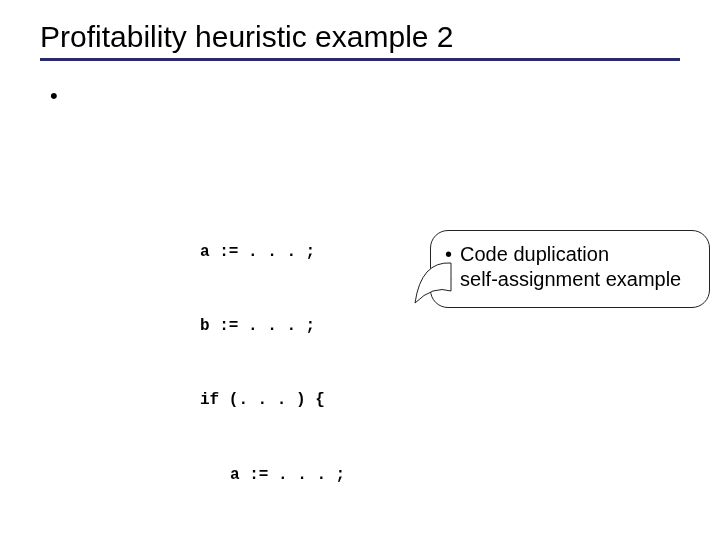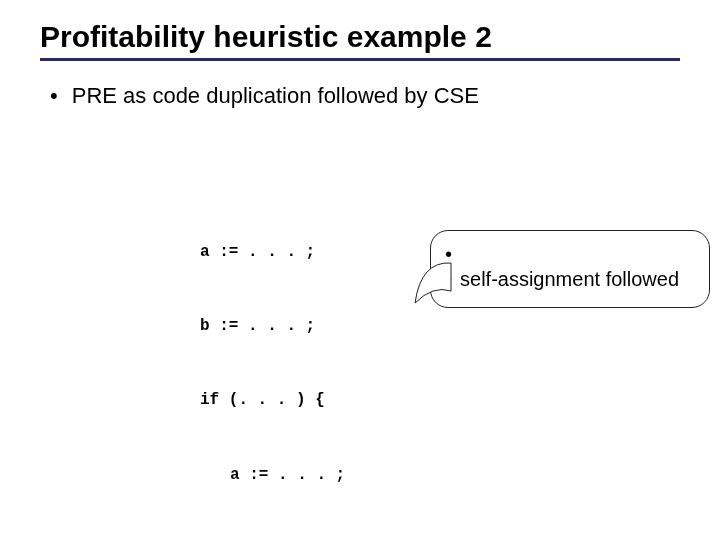--- a/index.html
+++ b/index.html
@@ -11,21 +11,21 @@
     background: #fff;
     color: #000;
     position: relative;
     overflow: hidden;
   }
   .slide {
     padding: 20px 40px;
   }
   .title {
     font-size: 30px;
-    font-weight: bold;
+    font-weight: normal;
     margin: 0 0 4px 0;
     color: #000;
   }
   .title-rule {
     height: 3px;
     background: #2a2a6a;
     margin: 0 0 22px 0;
   }
   .bullet-row {
     display: flex;
@@ -80,21 +80,20 @@
 </style>
 </head>
 <body>
 
 <div class="slide">
   <h1 class="title">Profitability heuristic example 2</h1>
   <div class="title-rule"></div>
 
   <div class="bullet-row">
     <span class="bullet-dot">•</span>
-    <span>PRE as code duplication followed by CSE</span>
   </div>
 </div>
 
 <div class="code-area">
   <span class="code-line">a := . . . ;</span>
   <span class="code-line">b := . . . ;</span>
   <span class="code-line">if (. . . ) {</span>
   <span class="code-line ind1">a := . . . ;</span>
   <span class="code-line ind1">x := a + b;</span>
   
@@ -103,18 +102,19 @@
   
   
 </div>
 
 <div class="callout">
   <svg class="callout-tail" viewBox="0 0 40 50">
     <path d="M38 6 Q 8 4 2 46 Q 20 28 38 34 Z" fill="#fff" stroke="#222" stroke-width="1"></path>
   </svg>
   <div class="callout-row">
     <span class="cb">•</span>
+    <span>Code duplication</span>
   </div>
   <div class="callout-row">
     <span class="cb">•</span>
-    <span>self-assignment followed</span>
+    <span>self-assignment example</span>
   </div>
 </div>
 
 </body></html>

